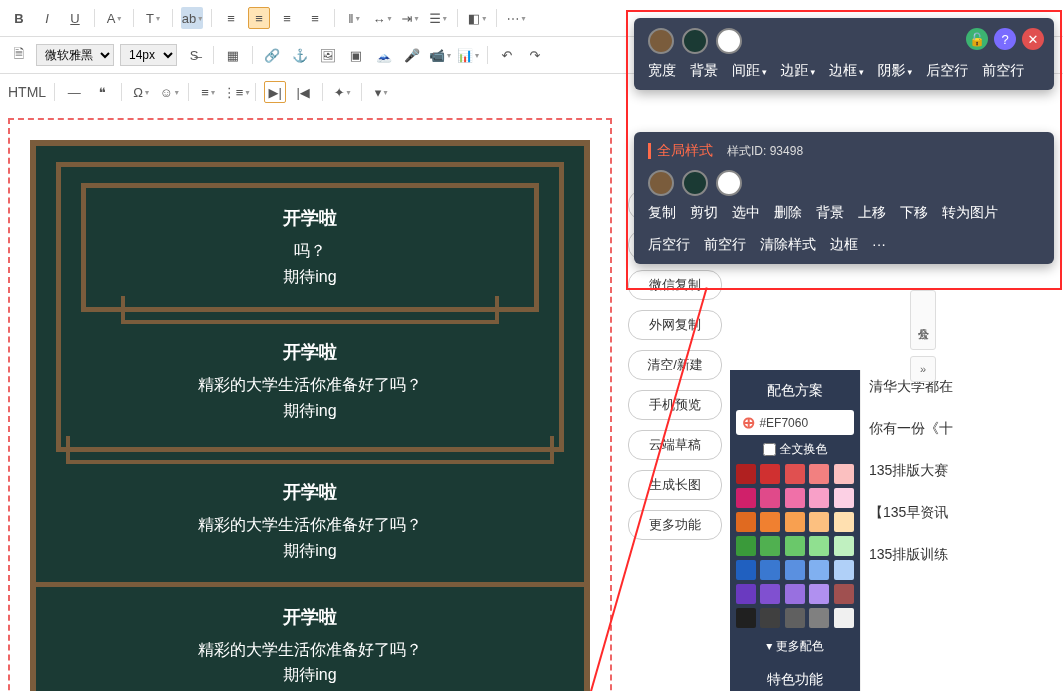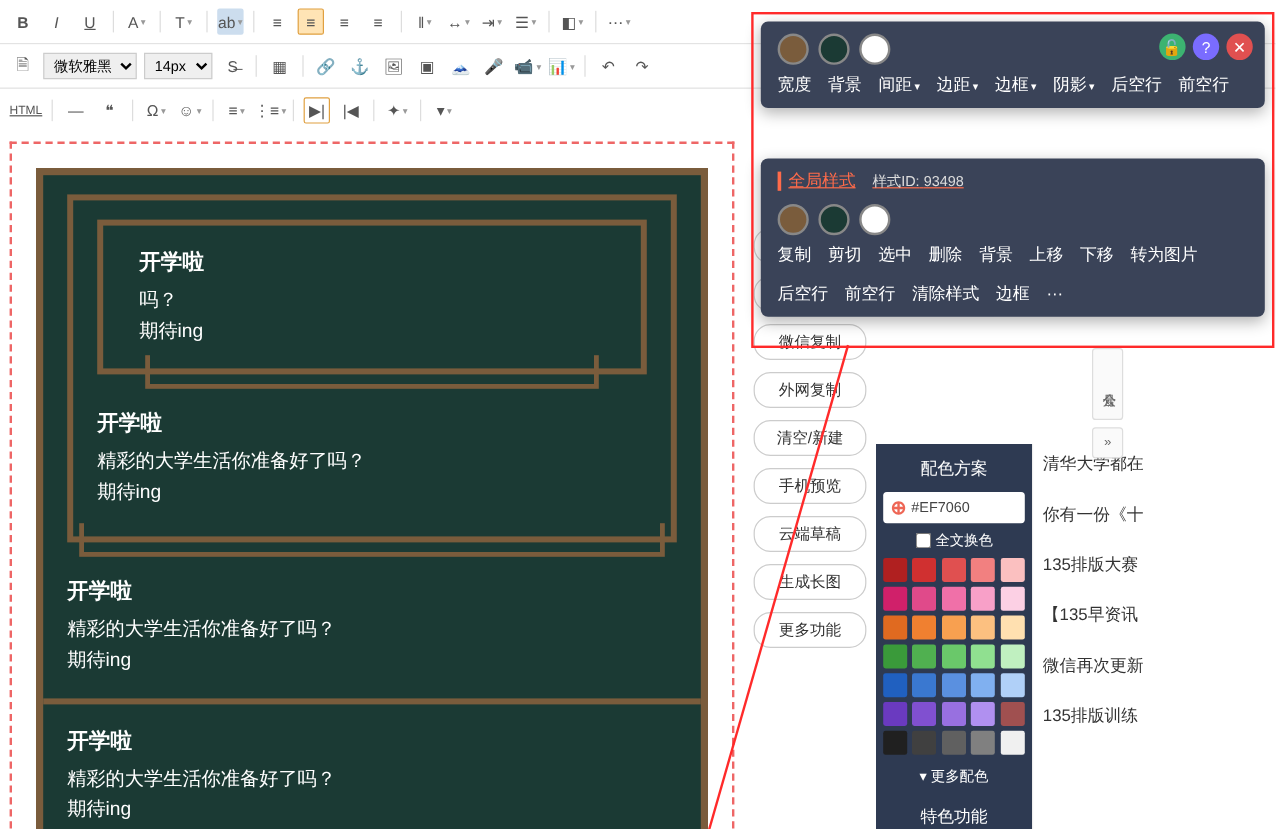--- a/index.html
+++ b/index.html
@@ -11,21 +11,21 @@
 .tb-btn.active { background: #ffe4b5; border: 1px solid #e0a040; }
 .tb-sel { height: 22px; font-size: 12px; border: 1px solid #ccc; padding: 0 4px; }
 .tb-sep { width: 1px; height: 18px; background: #ddd; margin: 0 2px; }
 .tb-drop::after { content: "▾"; font-size: 8px; margin-left: 2px; color: #999; }
 
 .main { display: flex; height: calc(100% - 62px); }
 .editor-wrap { width: 620px; padding: 8px; overflow: auto; }
 .editor-canvas { border: 2px dashed #e66; padding: 20px; background: #fff; }
 .nested-box { border: 6px solid #7a5c3c; background: #1b3a34; padding: 16px 20px; }
 .nested-box .nested-box { border-width: 5px; }
-.content-block { text-align: left; color: #fff; padding: 8px 0; }
+.content-block { text-align: center; color: #fff; padding: 8px 0; }
 .content-block h3 { font-size: 18px; font-weight: bold; margin-bottom: 8px; }
 .content-block p { font-size: 16px; line-height: 1.6; }
 .divider { height: 5px; background: #7a5c3c; margin: 10px -20px; }
 .h-line { height: 4px; background: #7a5c3c; margin: 8px 40px; position: relative; }
 .h-line::before, .h-line::after { content:""; position:absolute; width:4px; height:24px; background:#7a5c3c; top:-24px; }
 .h-line::before { left:0; }
 .h-line::after { right:0; }
 
 .side-actions { width: 110px; padding: 80px 8px 8px 8px; display: flex; flex-direction: column; gap: 10px; }
 .pill-btn { border: 1px solid #ccc; border-radius: 14px; padding: 5px 10px; font-size: 13px; text-align: center; cursor: pointer; background: #fff; color:#333; }
@@ -47,21 +47,21 @@
 .badge { width: 26px; height: 26px; border: 1px solid #ddd; border-radius: 3px; font-size: 11px; display:flex; align-items:center; justify-content:center; background:#fafafa; color:#666; }
 
 .float-pop { position: absolute; background: #3a4358; color: #fff; border-radius: 6px; padding: 10px 14px; box-shadow: 0 4px 12px rgba(0,0,0,.3); }
 .pop1 { left: 634px; top: 18px; width: 420px; }
 .pop2 { left: 634px; top: 132px; width: 420px; }
 .pop-title { font-size: 14px; margin-bottom: 10px; display: flex; align-items: center; gap: 6px; }
 .pop-title .bar { width: 3px; height: 16px; display: inline-block; }
 .pop-title.blue .bar { background: #5a8cff; }
 .pop-title.blue { color: #5a8cff; }
 .pop-title.red .bar { background: #ff6b4a; }
-.pop-title.red { color: #ff6b4a; text-decoration: underline; }
+.pop-title.red { color: #ff6b4a; }
 .style-id { color: #ddd; font-size: 12px; margin-left: 8px; }
 .circ-row { display: flex; gap: 8px; margin-bottom: 8px; }
 .circ { width: 26px; height: 26px; border-radius: 50%; border: 2px solid #888; }
 .circ.brown { background: #7a5c3c; }
 .circ.dark { background: #1b3a34; }
 .circ.white { background: #fff; }
 .pop-actions { display: flex; flex-wrap: wrap; gap: 14px; font-size: 14px; }
 .pop-actions span { cursor: pointer; }
 .pop-actions span.drop::after { content:"▾"; font-size:9px; margin-left:2px; }
 .pop-icons { position: absolute; right: 10px; top: 10px; display: flex; gap: 6px; }
@@ -126,21 +126,21 @@
     <span class="tb-btn">🎤</span>
     <span class="tb-btn tb-drop">📹</span>
     <span class="tb-btn tb-drop">📊</span>
     <span class="tb-sep"></span>
     <span class="tb-btn">↶</span>
     <span class="tb-btn">↷</span>
   </div>
 </div>
 <div class="toolbar" style="border-bottom:none;">
   <div class="toolbar-row">
-    <span class="tb-btn" style="width:auto;font-size:10px;text-decoration:underline;">HTML</span>
+    <span class="tb-btn" style="width:auto;font-size:14px;">HTML</span>
     <span class="tb-sep"></span>
     <span class="tb-btn">—</span>
     <span class="tb-btn">❝</span>
     <span class="tb-sep"></span>
     <span class="tb-btn tb-drop">Ω</span>
     <span class="tb-btn tb-drop">☺</span>
     <span class="tb-sep"></span>
     <span class="tb-btn tb-drop">≡</span>
     <span class="tb-btn tb-drop">⋮≡</span>
     <span class="tb-sep"></span>
@@ -250,21 +250,20 @@
       </div>
     <div class="more-colors">▾ <span>更多配色</span></div>
     <div class="special-title">特色功能</div>
   </div>
 
   <div class="news-col">
     <div class="news-item">清华大学都在</div>
     <div class="news-item">你有一份《十</div>
     <div class="news-item">135排版大赛</div>
     <div class="news-item">【135早资讯</div>
-    <div class="news-item">微信再次更新</div>
     <div class="news-item">135排版训练</div>
   </div>
 </div>
 
 <div class="badge-col">
   <div class="badge" style="height:60px;writing-mode:vertical-rl;">公众号</div>
   <div class="badge">»</div>
 </div>
 
 <div class="float-pop pop1">

